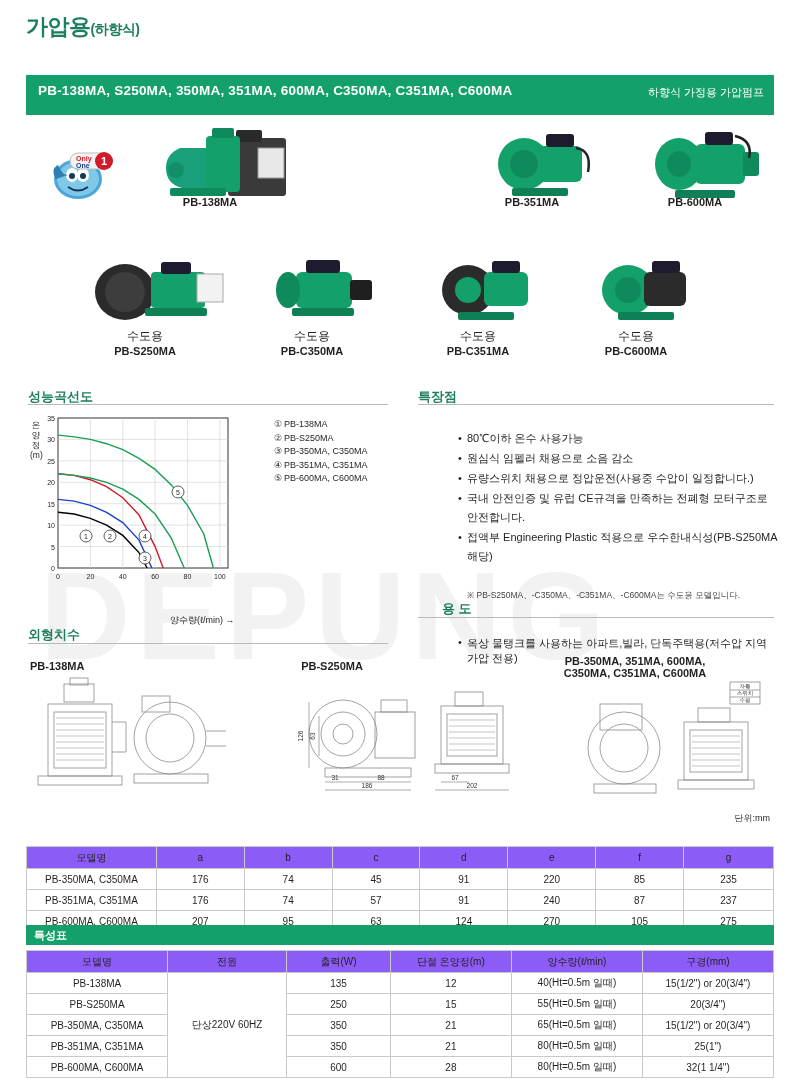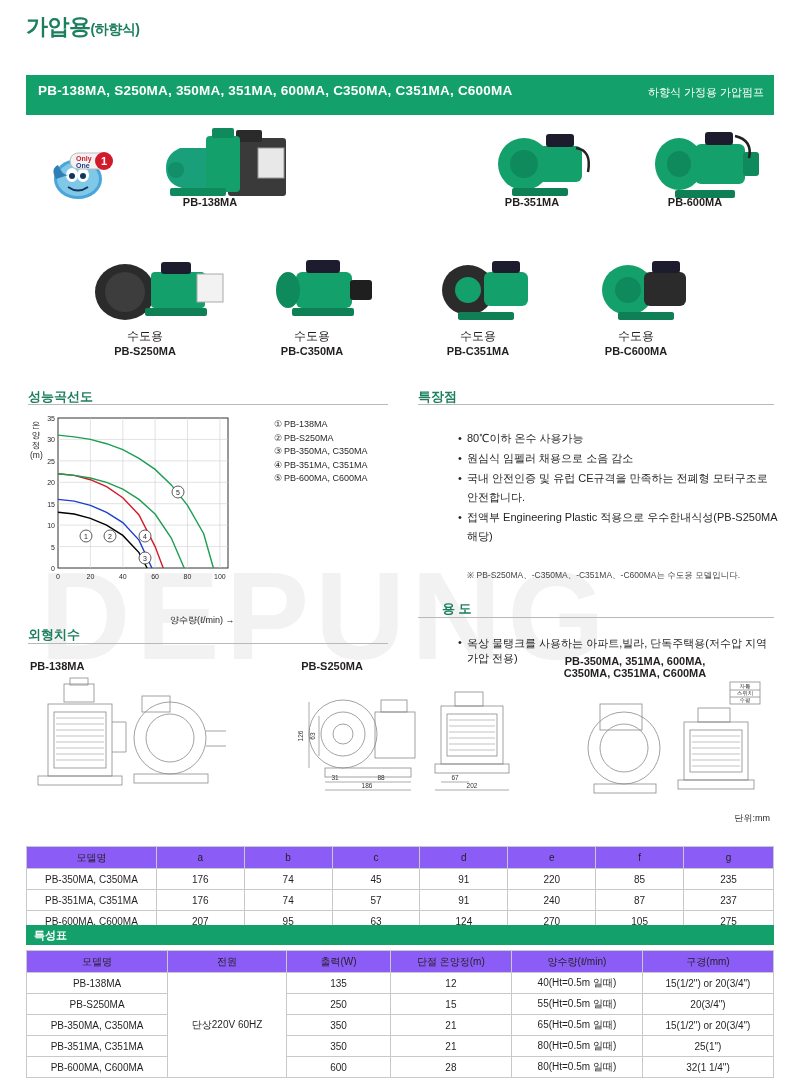--- a/index.html
+++ b/index.html
@@ -279,20 +279,21 @@
   </div>
 
   <div class="axis-label-x">양수량(ℓ/min) →</div>
 
   <div class="sect-h" style="left:418px; top:388px;">특장점</div>
   <div class="sect-rule" style="left:418px; top:404px; width:356px;"></div>
 
   <ul class="feat">
     <li>80℃이하 온수 사용가능</li>
     <li>원심식 임펠러 채용으로 소음 감소</li>
+    <li>유량스위치 채용으로 정압운전(사용중 수압이 일정합니다.)</li>
     <li>국내 안전인증 및 유럽 CE규격을 만족하는 전폐형 모터구조로 안전합니다.</li>
     <li>접액부 Engineering Plastic 적용으로 우수한내식성(PB-S250MA 해당)</li>
     <div class="note">※ PB-S250MA、-C350MA、-C351MA、-C600MA는 수도용 모델입니다.</div>
   </ul>
 
   <div class="sect-h" style="left:442px; top:600px;">용 도</div>
   <div class="sect-rule" style="left:418px; top:617px; width:356px;"></div>
   <ul class="use">
     <li>옥상 물탱크를 사용하는 아파트,빌라, 단독주택용(저수압 지역 가압 전용)</li>
   </ul>

